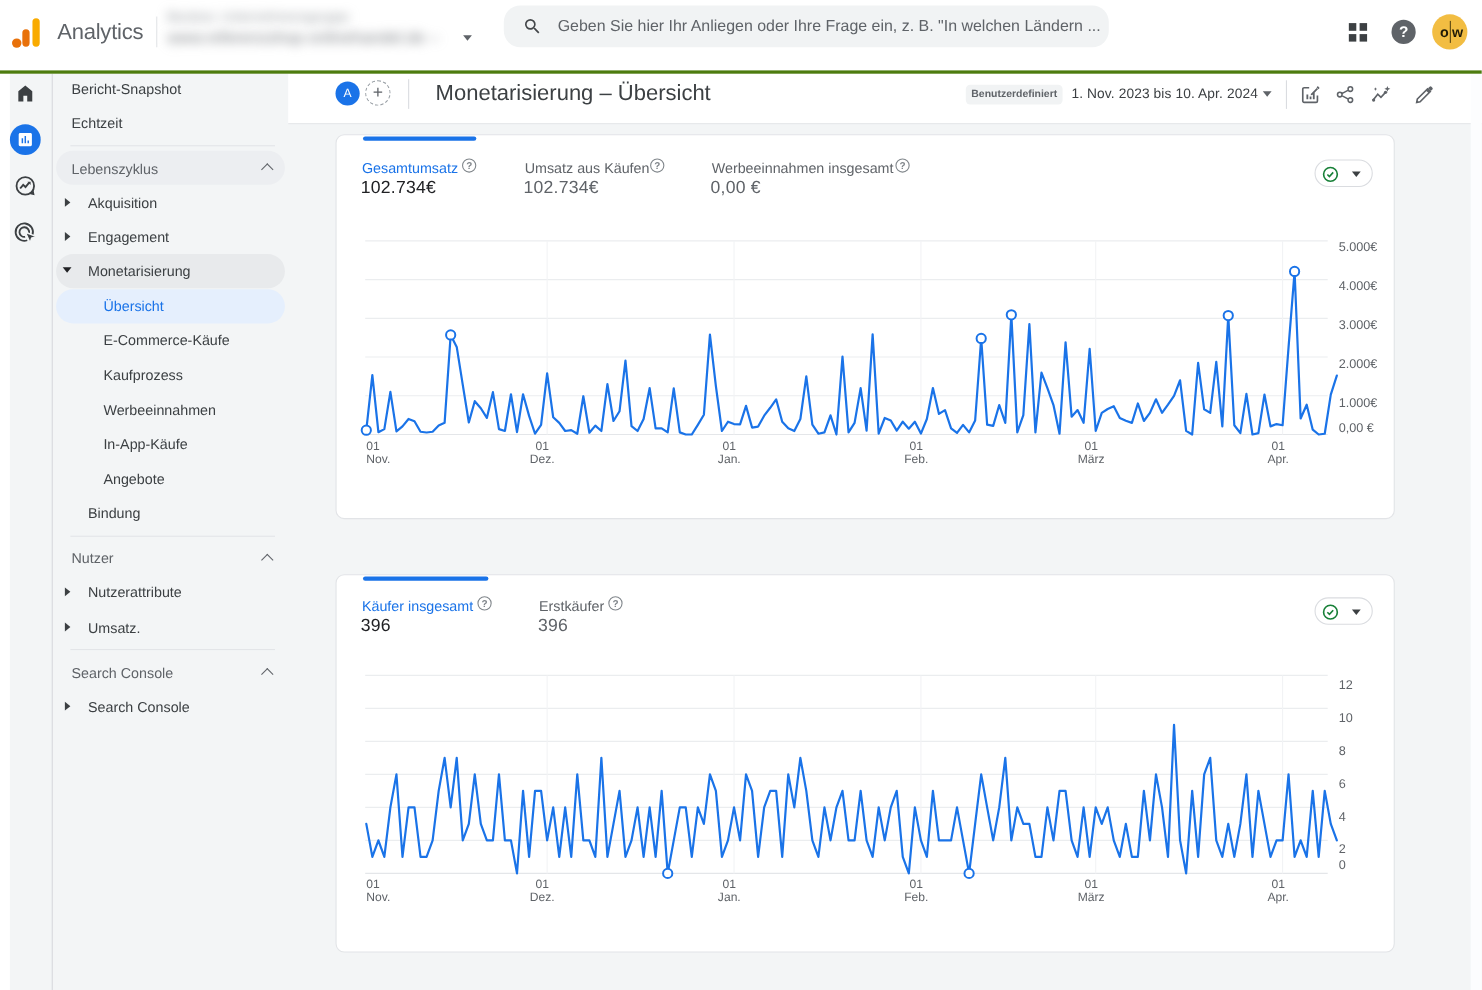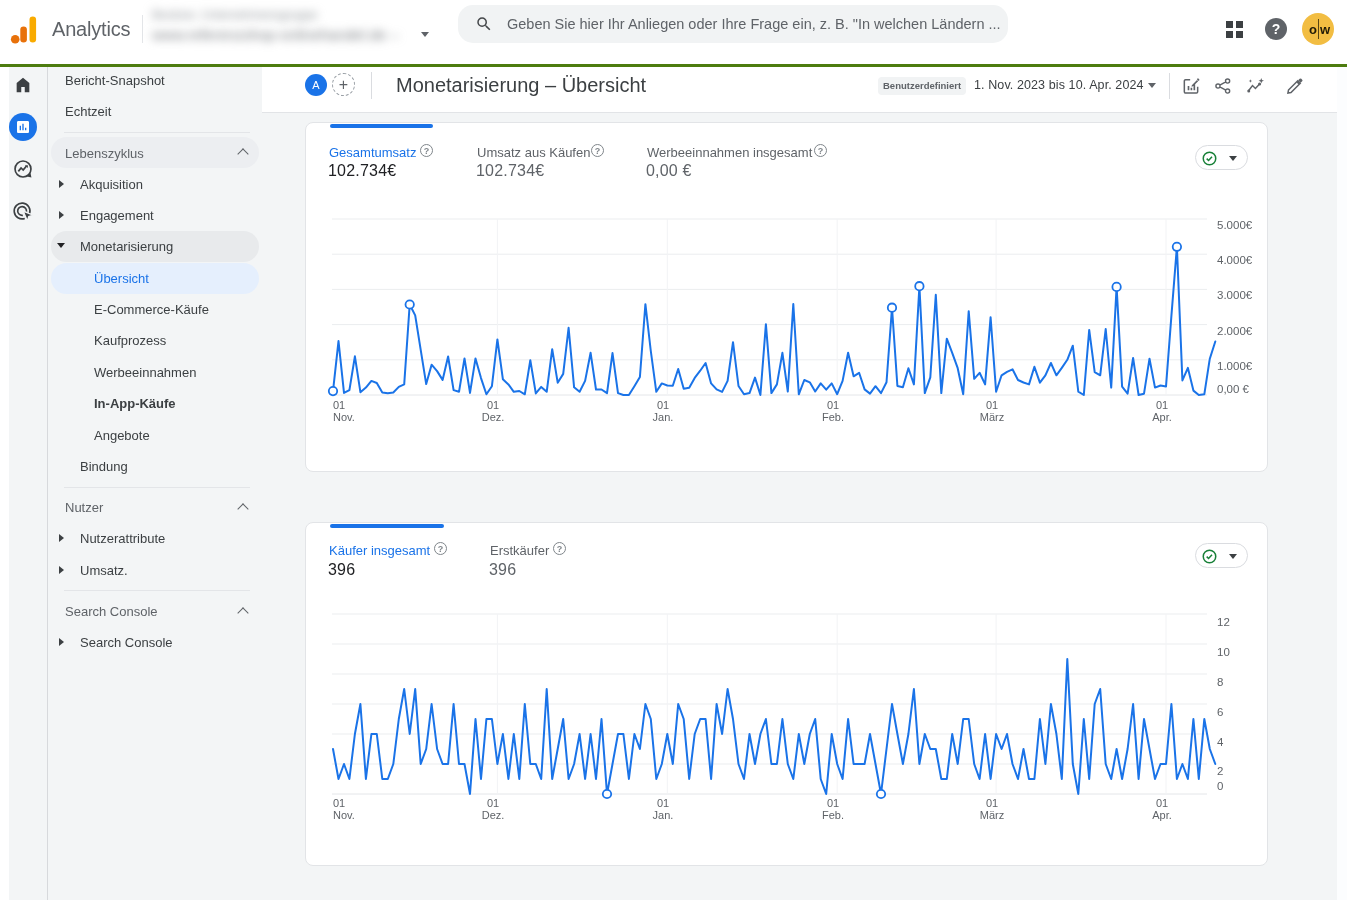--- a/index.html
+++ b/index.html
@@ -94,21 +94,21 @@
 <div class="tri" style="left:59px;top:211px"></div>
 <div class="navitem" style="left:80px;top:208px;font-weight:500">Engagement</div>
 <div class="pill" style="top:231px;background:#e8eaec"></div>
 <div class="trid" style="left:57px;top:243px"></div>
 <div class="navitem" style="left:80px;top:239px;font-weight:500">Monetarisierung</div>
 <div class="pill" style="top:263px;background:#e5effd"></div>
 <div class="navitem" style="left:94px;top:271px;font-weight:500;color:#1a73e8">Übersicht</div>
 <div class="navitem" style="left:94px;top:302px;font-weight:500">E-Commerce-Käufe</div>
 <div class="navitem" style="left:94px;top:333px;font-weight:500">Kaufprozess</div>
 <div class="navitem" style="left:94px;top:365px;font-weight:500">Werbeeinnahmen</div>
-<div class="navitem" style="left:94px;top:396px;font-weight:700">In-App-Käufe</div>
+<div class="navitem" style="left:94px;top:396px;font-weight:400">In-App-Käufe</div>
 <div class="navitem" style="left:94px;top:428px;font-weight:500">Angebote</div>
 <div class="navitem" style="left:80px;top:459px;font-weight:400">Bindung</div>
 <div class="divl" style="top:487px"></div>
 <div class="navhdr" style="left:65px;top:500px">Nutzer</div>
 <div class="chev" style="left:239px;top:505px"></div>
 <div class="tri" style="left:59px;top:534px"></div>
 <div class="navitem" style="left:80px;top:531px;font-weight:400">Nutzerattribute</div>
 <div class="tri" style="left:59px;top:566px"></div>
 <div class="navitem" style="left:80px;top:563px;font-weight:500">Umsatz.</div>
 <div class="divl" style="top:590px"></div>

